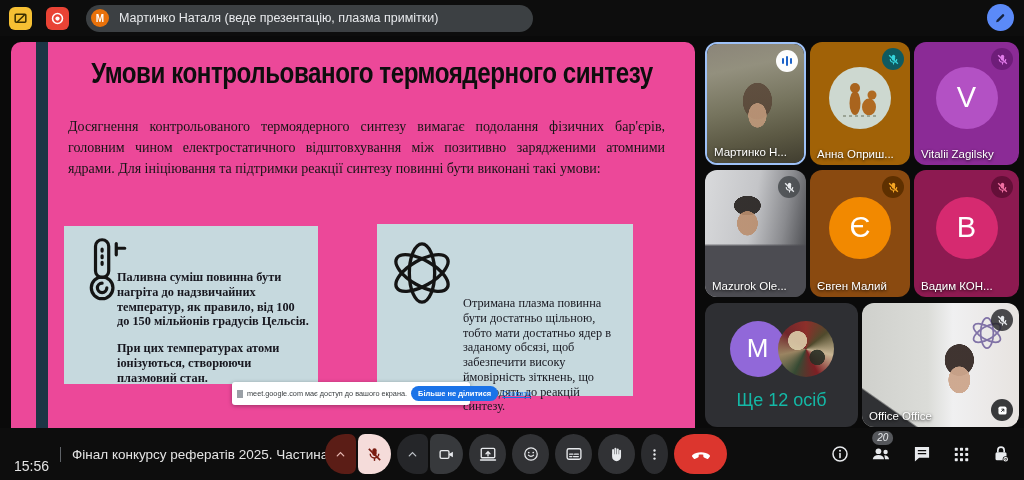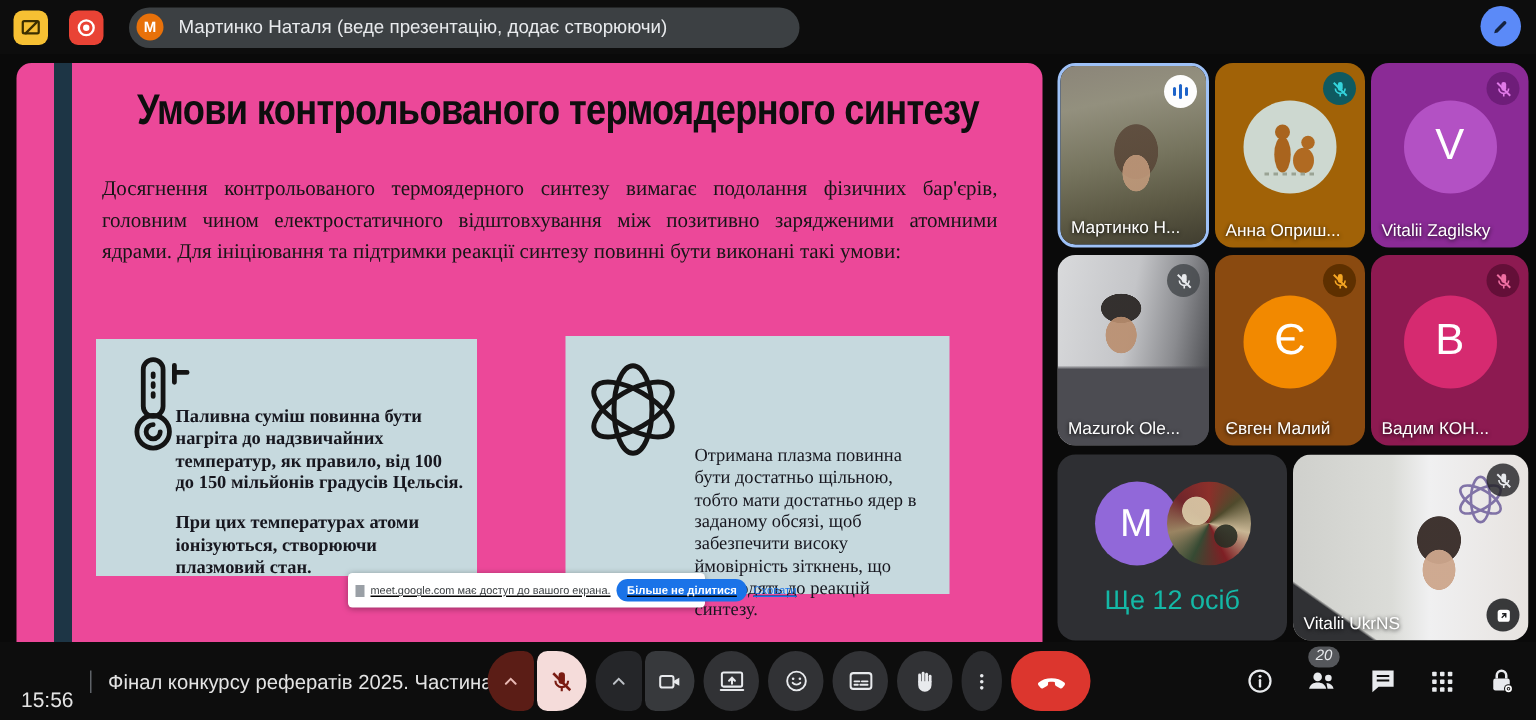--- a/index.html
+++ b/index.html
@@ -35,21 +35,21 @@
          font-size:12.3px;line-height:1.2;}
   .box1-text{left:53px;top:44px;right:8px;font-weight:bold;}
   .box1-text p{margin:0 0 12px 0;}
   .box2-text{left:86px;top:72px;right:9px;}
   .thermo{position:absolute;left:14px;top:10px;}
   .atom{position:absolute;left:8px;top:12px;}
 
   
   .notif{position:absolute;left:221px;top:340px;width:238px;height:23px;background:#fff;
          border-radius:3px;box-shadow:0 1px 4px rgba(0,0,0,.35);display:flex;align-items:center;
-         padding:0 5px;box-sizing:border-box;gap:4px;text-decoration:underline;}
+         padding:0 5px;box-sizing:border-box;gap:4px;}
   .notif-ico{width:6px;height:8px;background:#9aa0a6;flex:none;}
   .notif-text{font-size:7.3px;color:#3c4043;white-space:nowrap;}
   .notif-btn{background:#1a73e8;color:#fff;font-size:7.5px;font-weight:bold;border-radius:10px;
          padding:3px 7px;white-space:nowrap;}
   .notif-link{color:#1a73e8;font-size:7.5px;text-decoration:underline;white-space:nowrap;}
 
   
   .tiles{position:absolute;left:705px;top:42px;width:314px;height:385px;}
   .tile{position:absolute;border-radius:12px;overflow:hidden;box-sizing:border-box;
         display:flex;align-items:center;justify-content:center;}
@@ -143,21 +143,21 @@
     <div class="btn-sq btn-record">
       <span>
         <svg width="17" height="17" viewBox="0 0 24 24">
             <circle cx="12" cy="12" r="7" fill="none" stroke="#fff" stroke-width="2.2"></circle>
             <circle cx="12" cy="12" r="3" fill="#fff"></circle>
           </svg>
       </span>
     </div>
     <div class="presenter-pill">
       <div class="presenter-avatar">М</div>
-      <div class="presenter-name">Мартинко Наталя (веде презентацію, додає створюючи)</div>
+      <div class="presenter-name">Мартинко Наталя (веде презентацію, плазма примітки)</div>
     </div>
     <div class="btn-pen">
       <span>
         <svg width="15" height="15" viewBox="0 0 24 24">
             <path d="M5 19.5l3.6-.9 9.2-9.2a2 2 0 0 0-2.7-2.7L5.9 15.9z" fill="#16233f"></path>
           </svg>
       </span>
     </div>
   </div>
 
@@ -320,21 +320,21 @@
             <path d="M12 17v4" stroke="currentColor" stroke-width="2"></path>
             <path d="M4 4l16 16" stroke="currentColor" stroke-width="2.4"></path>
           </svg>
       </div>
       <div class="expand-badge">
         <svg width="13" height="13" viewBox="0 0 24 24">
             <rect x="4.5" y="4.5" width="15" height="15" rx="3.5" fill="#fff"></rect>
             <path d="M9.5 14.5l5-5M14.5 14V9.5H10" stroke="#202124" stroke-width="1.7" fill="none"></path>
           </svg>
       </div>
-      <div class="tile-name">Vitalii UkrNS</div>
+      <div class="tile-name">Office Office</div>
     </div>
   </div>
 
   <div class="bottombar">
     <div class="bb-time">15:56</div>
     <div class="bb-div"></div>
     <div class="bb-title">Фінал конкурсу рефератів 2025. Частина 1. (11 г...</div>
 
     <div class="controls">
       <div class="seg-group">

